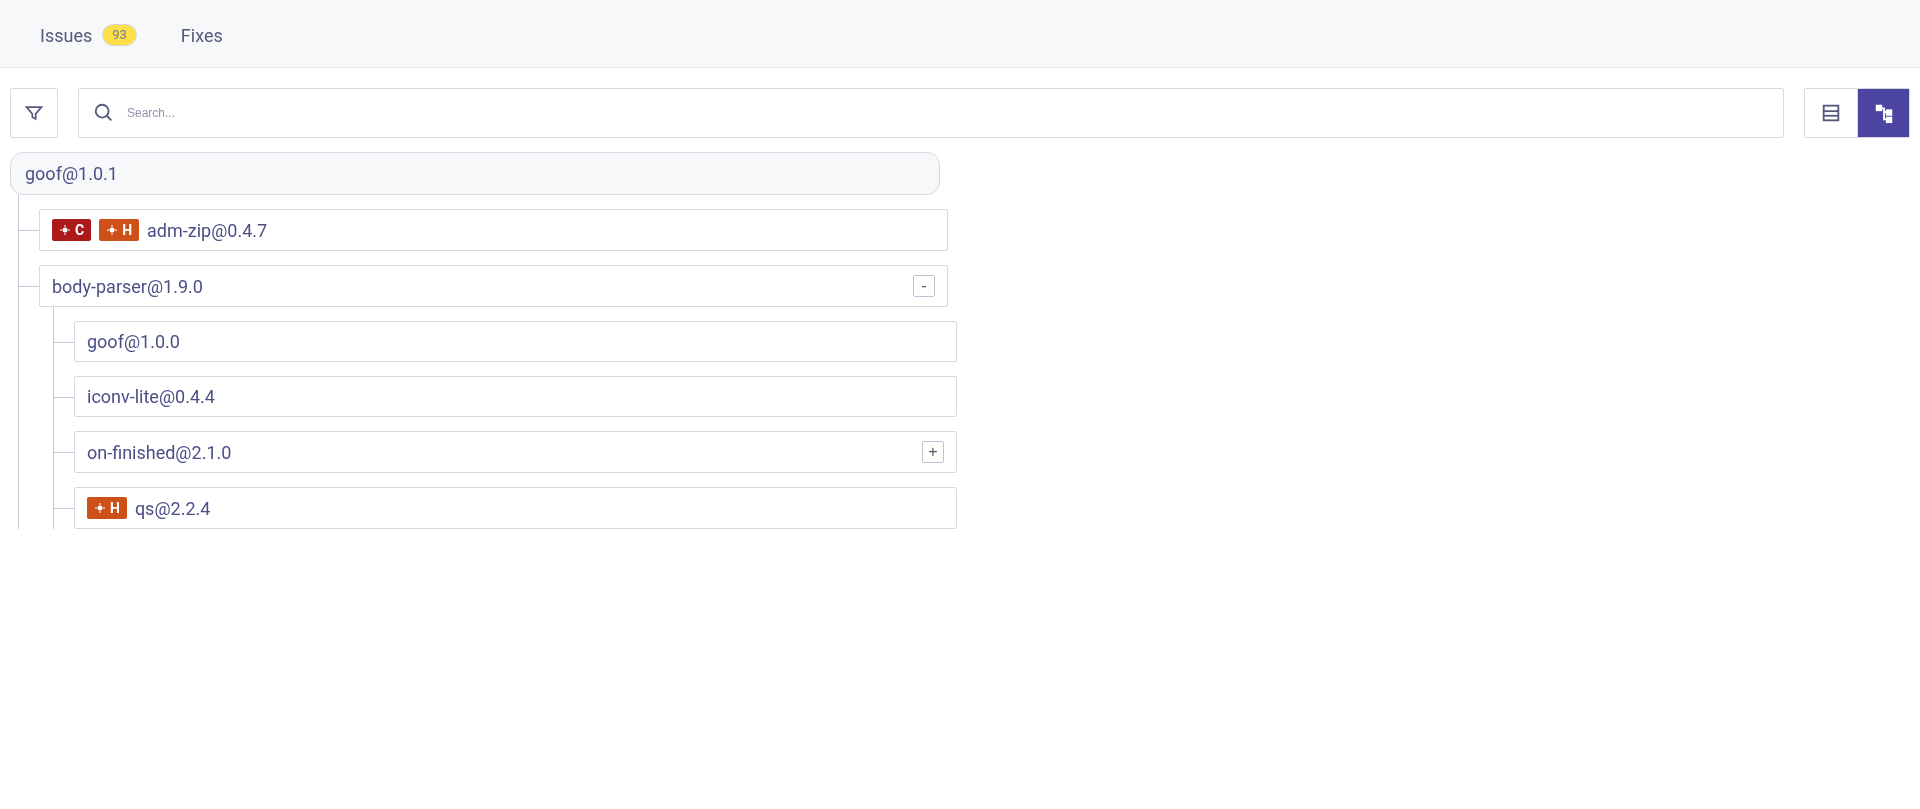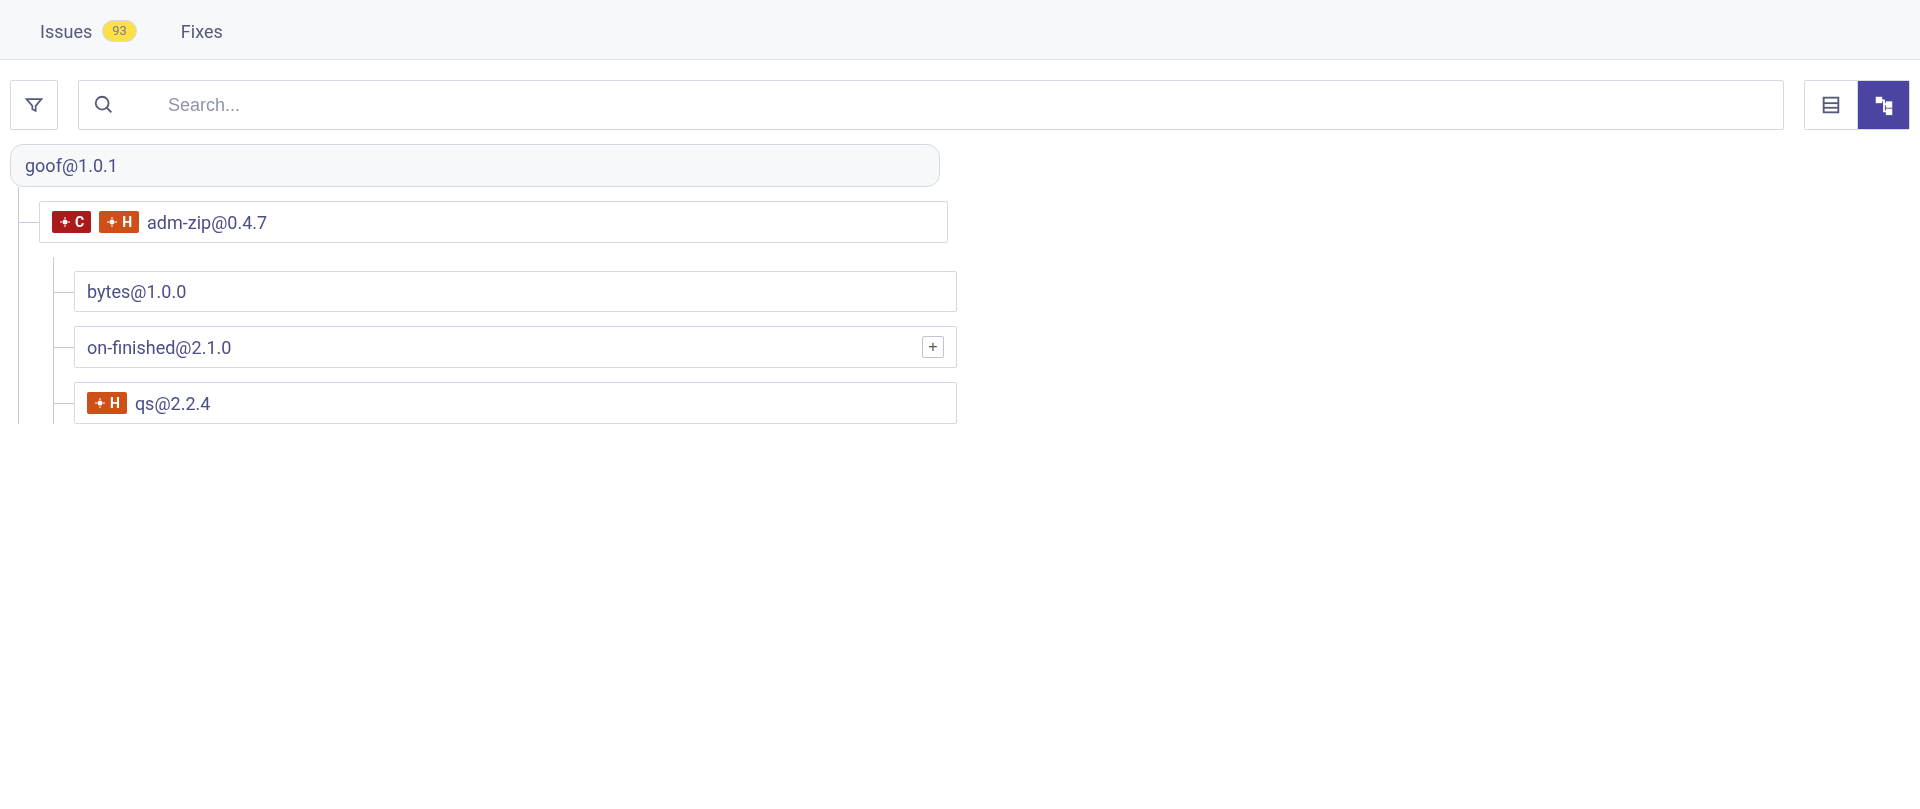--- a/index.html
+++ b/index.html
@@ -9,21 +9,21 @@
     color: #333;
     width: 1920px;
   }
 
   
   .tabbar {
     display: flex;
     align-items: center;
     background: #f7f8fa;
     border-bottom: 1px solid #e3e5ea;
-    height: 60px;
+    height: 68px;
     padding-left: 18px;
   }
   .tab {
     display: flex;
     align-items: center;
     gap: 10px;
     padding: 0 22px;
     height: 100%;
     color: #55597a;
     font-size: 18px;
@@ -75,24 +75,23 @@
     border: 1px solid #d6d9e3;
     border-radius: 2px;
     height: 50px;
     padding: 0 14px;
     gap: 12px;
   }
   .search-wrap input {
     flex: 1;
     border: none;
     outline: none;
-    font-size: 18px;
+    font-size: 12px;
     color: #333;
     background: transparent;
-    margin-left: 41px;
   }
   .search-wrap input::placeholder { color: #8f94a9; }
 
   .view-toggle {
     display: flex;
     border: 1px solid #d6d9e3;
     border-radius: 2px;
     height: 50px;
   }
   .view-btn {
@@ -268,30 +267,41 @@
               <line x1="12" y1="18" x2="12" y2="22" stroke="#fff" stroke-width="2"></line>
               <line x1="2" y1="12" x2="6" y2="12" stroke="#fff" stroke-width="2"></line>
               <line x1="18" y1="12" x2="22" y2="12" stroke="#fff" stroke-width="2"></line>
             </svg>
           <span>H</span>
         </span>
         <span>adm-zip@0.4.7</span>
       </div>
     </div>
 
+    <div class="dep-row" style="margin-bottom:0;">
+      <div class="dep-left">
+        <span>body-parser@1.9.0</span>
+      </div>
+      <button class="exp-btn">-</button>
+    </div>
 
     <div class="level-container nested">
 
       <div class="dep-row">
         <div class="dep-left">
-          <span>bytes@1.0.0</span>
+          <span>goof@1.0.0</span>
         </div>
       </div>
 
 
+      <div class="dep-row">
+        <div class="dep-left">
+          <span>iconv-lite@0.4.4</span>
+        </div>
+      </div>
 
 
       <div class="dep-row">
         <div class="dep-left">
           <span>on-finished@2.1.0</span>
         </div>
         <button class="exp-btn">+</button>
       </div>
 
       <div class="dep-row">

